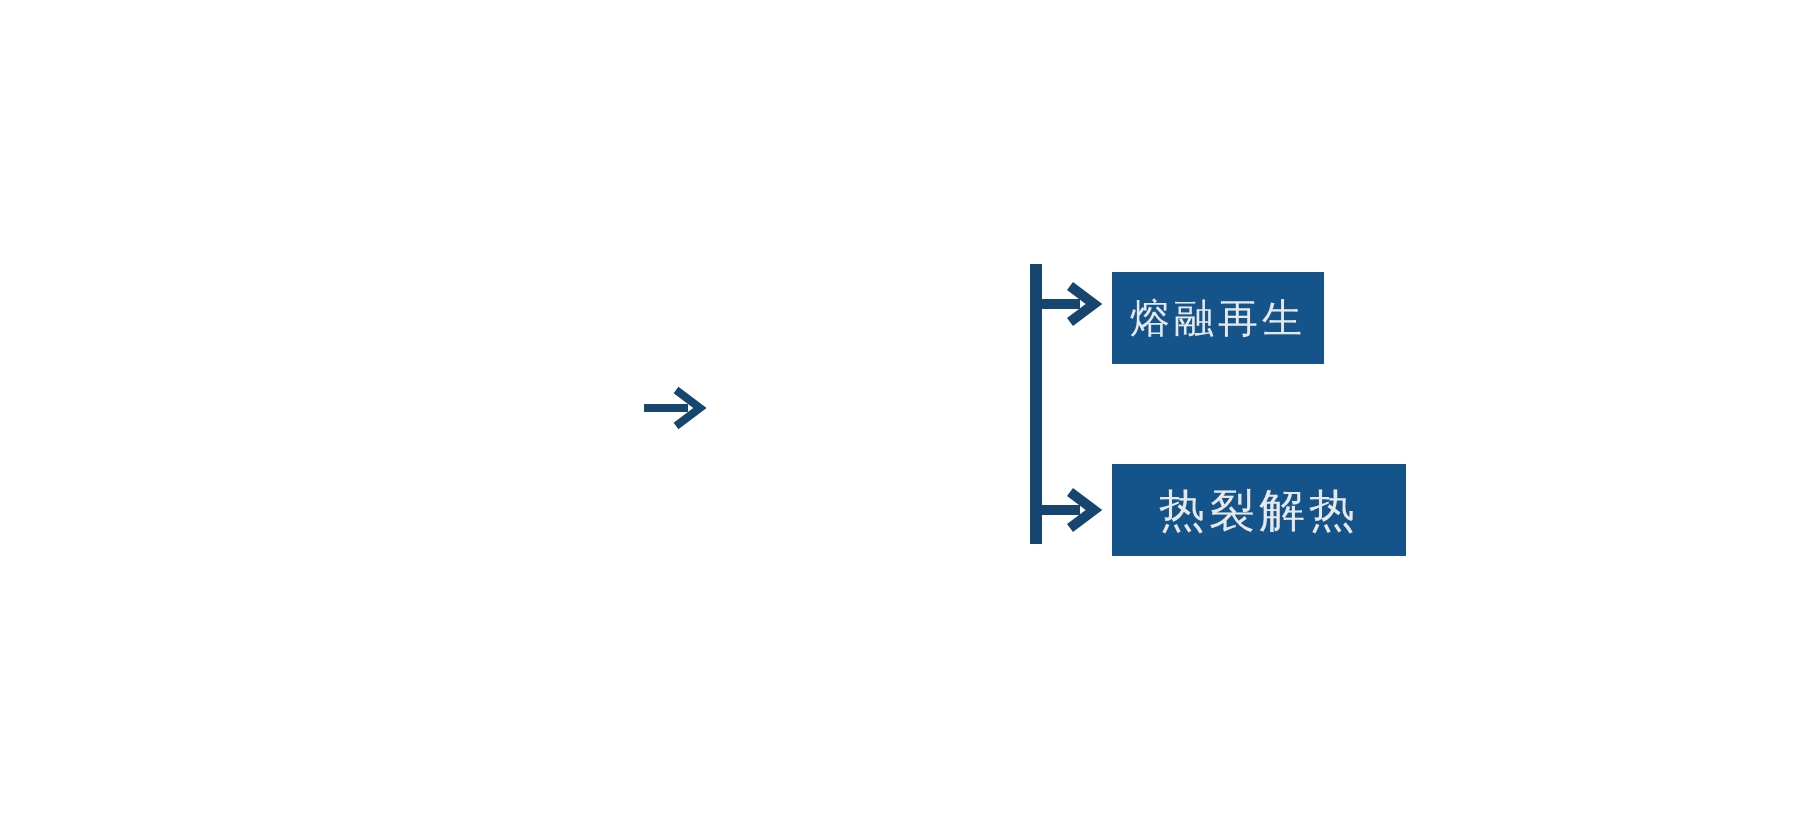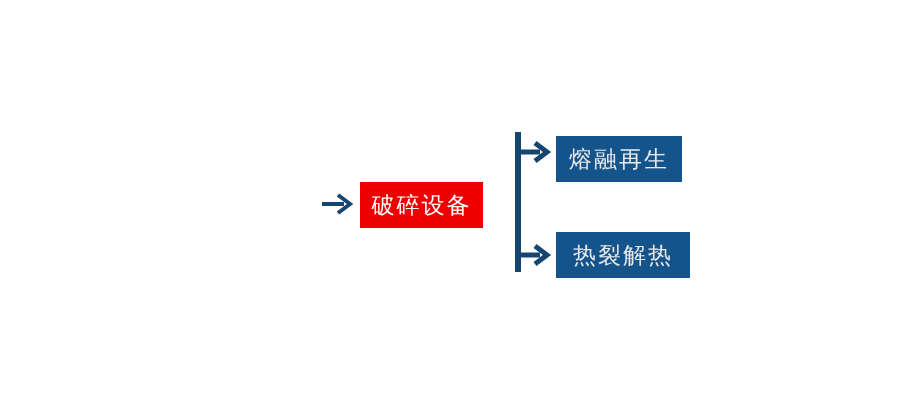--- a/index.html
+++ b/index.html
@@ -42,30 +42,30 @@
     top: 182px;
     width: 123px;
     height: 46px;
     background: #ee0000;
     color: #ffffff;
     font-size: 23px;
   }
   .node-out-top {
     left: 556px;
     top: 136px;
-    width: 126px;
+    width: 106px;
     height: 46px;
     background: #15548a;
     color: #e6e8ea;
-    font-size: 23px;
+    font-size: 20px;
   }
   .node-out-bottom {
     left: 556px;
     top: 232px;
-    width: 134px;
+    width: 147px;
     height: 46px;
     background: #15548a;
     color: #e6e8ea;
     font-size: 23px;
   }
   .connector {
     position: absolute;
     left: 0;
     top: 0;
     width: 900px;
@@ -87,23 +87,20 @@
 <div id="diagram">
 
 
   <div class="arrow-main">
     <svg width="36" height="32" viewBox="0 0 36 32" aria-hidden="true">
       <path d="M2 16 H24" stroke="#16456f" stroke-width="4" fill="none" stroke-linecap="butt"></path>
       <path d="M18 7 L30 16 L18 25" stroke="#16456f" stroke-width="4" fill="none" stroke-linecap="butt" stroke-linejoin="miter"></path>
     </svg>
   </div>
 
-  <div class="node node-process">
-    <span>破碎设备</span>
-  </div>
 
   <svg class="connector" viewBox="0 0 900 411" width="900" height="411">
     <path d="M518 132 V272" stroke="#16456f" stroke-width="6" fill="none" stroke-linecap="butt"></path>
     <g>
       <path d="M518 152 H540" stroke="#16456f" stroke-width="5" fill="none" stroke-linecap="butt"></path>
       <path d="M535 143 L547 152 L535 161" stroke="#16456f" stroke-width="5" fill="none" stroke-linejoin="miter" stroke-linecap="butt"></path>
     </g>
     <g>
       <path d="M518 255 H540" stroke="#16456f" stroke-width="5" fill="none" stroke-linecap="butt"></path>
       <path d="M535 246 L547 255 L535 264" stroke="#16456f" stroke-width="5" fill="none" stroke-linejoin="miter" stroke-linecap="butt"></path>

